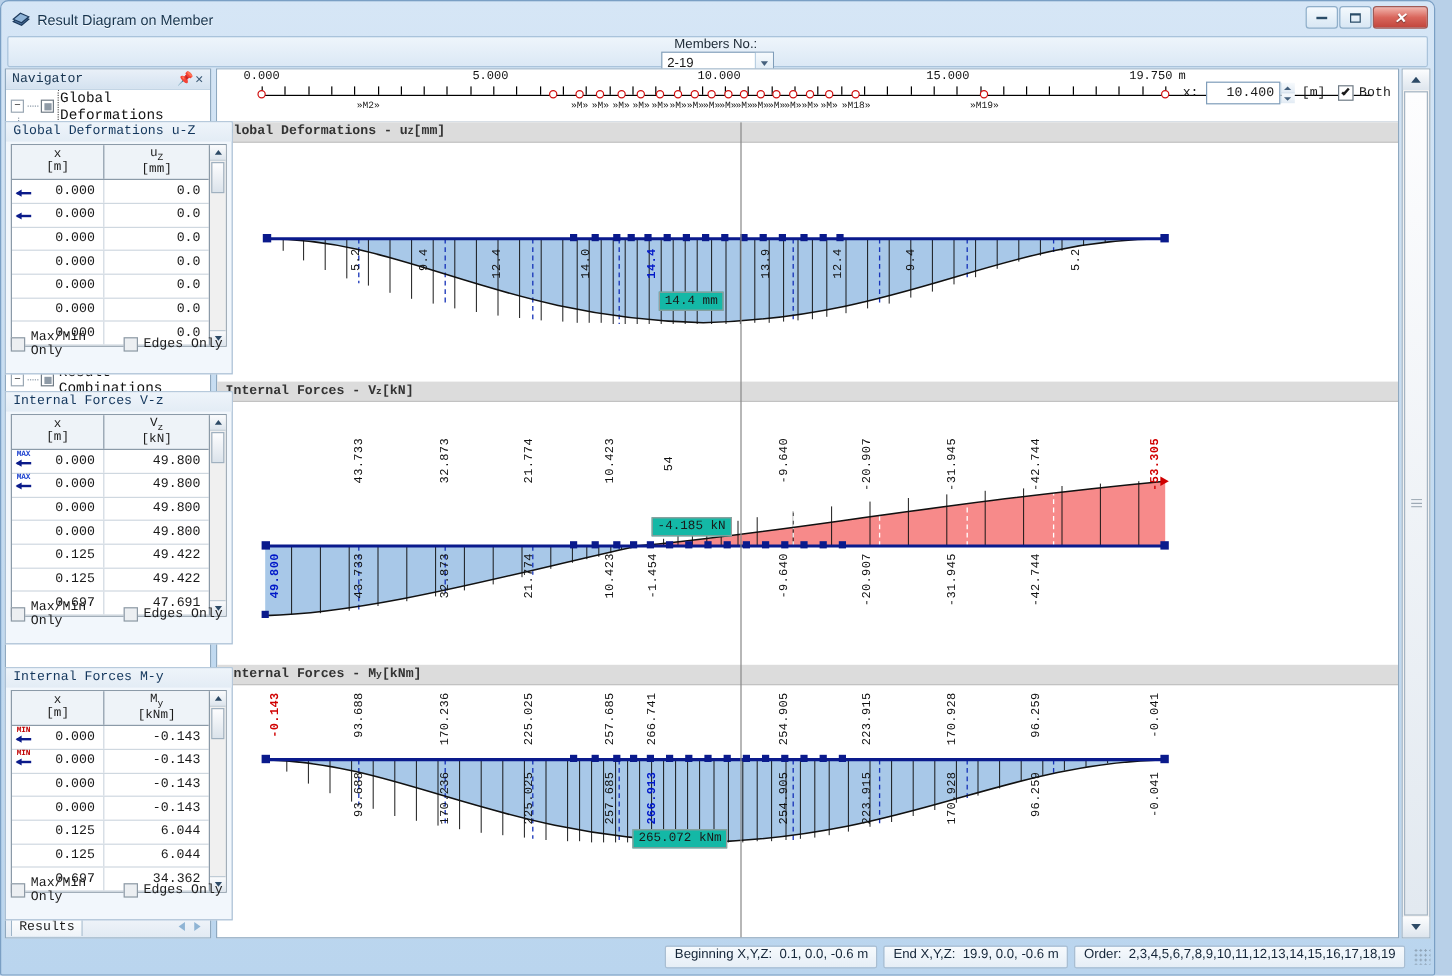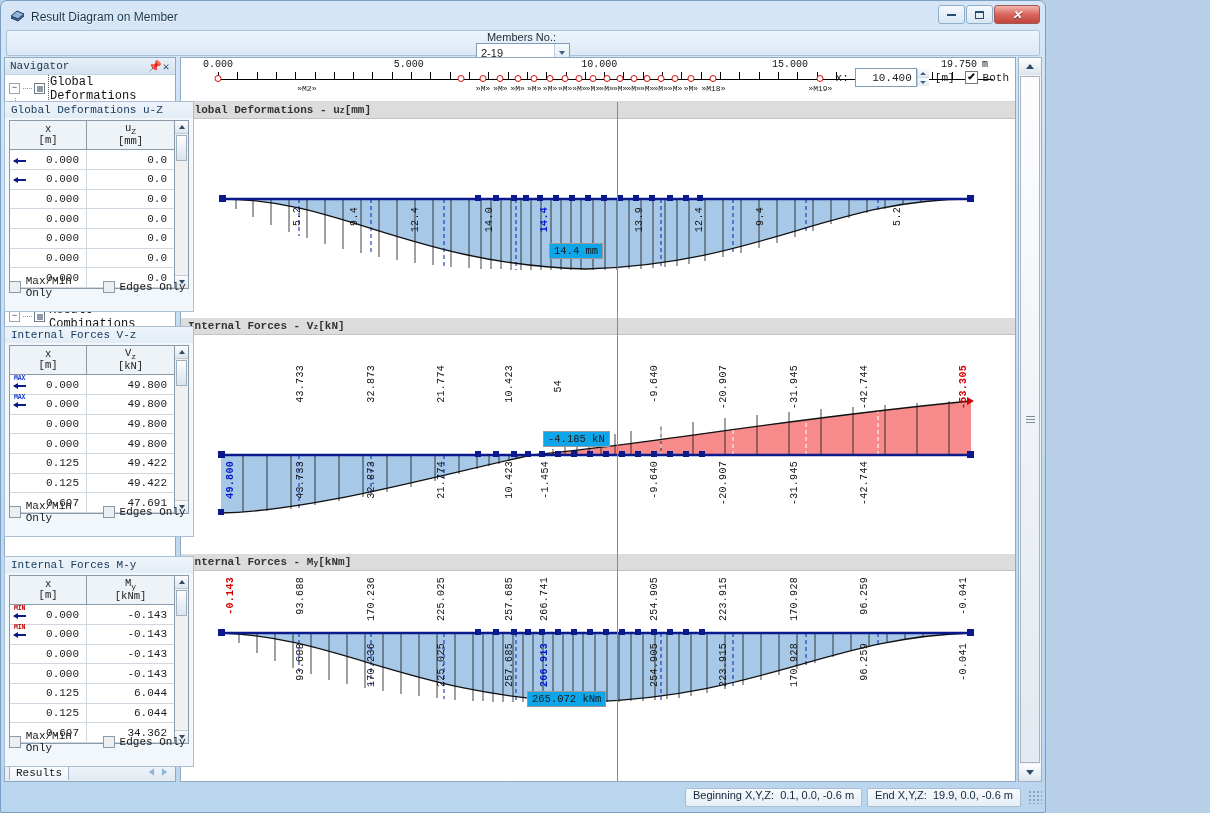--- a/index.html
+++ b/index.html
@@ -3,21 +3,21 @@
 <meta charset="utf-8">
 <style>
   * { box-sizing: border-box; }
   html, body { margin:0; padding:0; }
   body {
     width:1210px; height:813px; overflow:hidden;
     font-family:"Liberation Sans", sans-serif; font-size:11px; color:#1a1a1a;
     background:#b8d0e8;
   }
   .window {
-    position:absolute; left:0; top:0; width:1046px; height:813px;
+    position:absolute; left:0; top:0; width:1196px; height:813px;
     background:linear-gradient(180deg,#d6e6f6 0%,#c5dcf1 45%,#bad5ee 100%);
     border:1px solid #7a9fc4; border-radius:7px 7px 2px 2px;
     padding:3px; overflow:hidden;
   }
   
   .titlebar { height:25px; position:relative; display:flex; align-items:center; padding-left:5px; }
   .title-icon { width:17px; height:16px; position:relative; margin-right:5px; }
   .title-icon svg { display:block; }
   .title-text { font-size:12px; color:#15334d; text-shadow:0 1px 0 rgba(255,255,255,.8); }
   .wincontrols { position:absolute; right:2px; top:1px; display:flex; gap:1px; }
@@ -96,21 +96,21 @@
   .rline { position:absolute; left:37px; right:22px; top:21px; height:0; border-top:1.6px solid #000; }
   .rtick { position:absolute; top:14px; width:1px; height:7px; background:#000; }
   .rcirc { position:absolute; top:17px; width:7px; height:7px; border:1.4px solid #d01010; border-radius:50%; background:#fff; transform:translateX(-50%); }
   .mlab { position:absolute; top:26px; font-size:8px; color:#222; transform:translateX(-50%); white-space:nowrap; }
   .panel { position:absolute; left:0; right:0; }
   .panel-title { height:17px; background:#dcdcdc; border-bottom:1px solid #c2c2c2; display:flex; align-items:center;
                  padding-left:7px; font-size:11px; font-weight:bold; color:#333; }
   .panel-title sub { font-size:8px; font-weight:bold; }
   .panel-canvas { position:absolute; left:0; right:0; top:17px; bottom:0; overflow:hidden; }
   .xcursor { position:absolute; top:44px; bottom:0; width:1px; background:#888; z-index:40; }
-  .tooltip { position:absolute; background:#0ea5e9; border:1px solid #9a9a9a; font-size:10.5px;
+  .tooltip { position:absolute; background:#14b8a6; border:1px solid #9a9a9a; font-size:10.5px;
              padding:1px 4px; white-space:nowrap; z-index:45; }
   .vlabel { position:absolute; font-size:10px; writing-mode:vertical-rl; transform:rotate(180deg);
             white-space:nowrap; color:#111; letter-spacing:.3px; }
   .vlabel.blue { color:#0018c8; font-weight:bold; }
   .vlabel.red { color:#d00000; font-weight:bold; }
   .rtable { position:absolute; left:0; right:0; background:#f2f7fc; border:1px solid #a9bfd4; }
   .rtab-title { height:16px; font-size:11px; color:#12365c; display:flex; align-items:center; padding-left:6px;
                 background:linear-gradient(180deg,#eef4fa,#e3ecf5); }
   .grid { position:absolute; left:4px; right:4px; top:18px; bottom:22px; border:1px solid #8b9aa8; background:#fff; display:flex; }
   .grid-main { flex:1; display:flex; flex-direction:column; }
@@ -1203,15 +1203,19 @@
   <div class="status">
     <span class="gap"></span>
     <span class="sfield">
       <b>Beginning X,Y,Z:</b>
       <span>0.1, 0.0, -0.6 m</span>
     </span>
     <span class="sfield">
       <b>End X,Y,Z:</b>
       <span>19.9, 0.0, -0.6 m</span>
     </span>
+    <span class="sfield">
+      <b>Order:</b>
+      <span>2,3,4,5,6,7,8,9,10,11,12,13,14,15,16,17,18,19</span>
+    </span>
     <span class="resize-grip"></span>
   </div>
 </div>
 
 </body></html>

